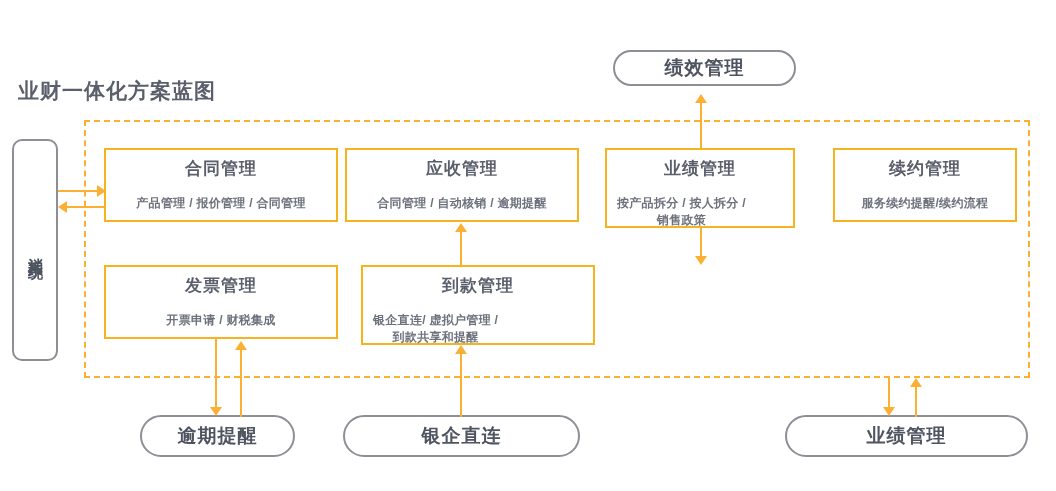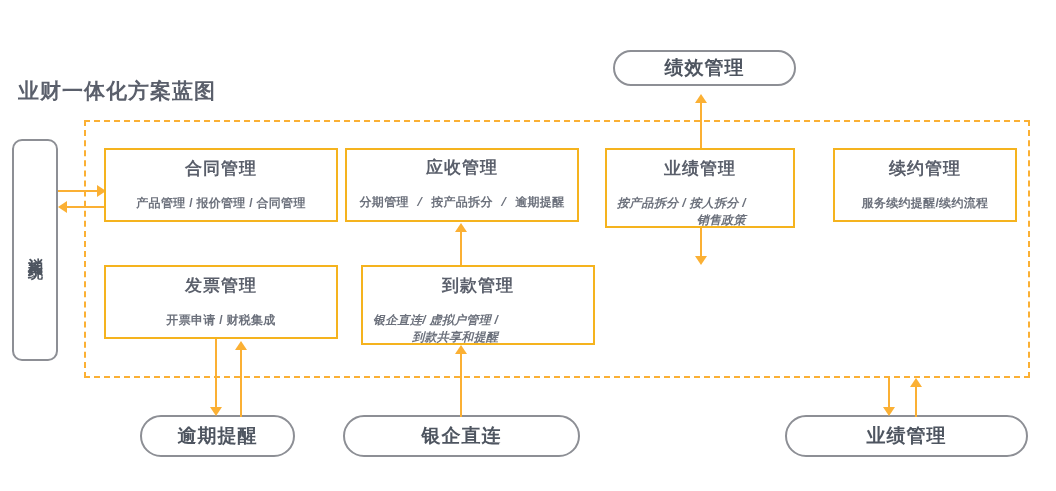--- a/index.html
+++ b/index.html
@@ -94,21 +94,21 @@
   }
   .card .c-sub{
     margin-top:15px;
     font-size:12px;
     font-weight:bold;
     color:#6c717c;
     line-height:1.45;
     text-align:center;
     letter-spacing:0.3px;
   }
-  .card.left-sub .c-sub{ text-align:right; align-self:flex-start;font-style:italic; }
+  .card.left-sub .c-sub{ text-align:center; align-self:flex-start; }
 
   
   .vline{
     position:absolute;
     width:2px;
     background:#FBB034;
   }
   .hline{
     position:absolute;
     height:2px;
@@ -163,23 +163,23 @@
   <div class="arrow right" style="left:97px; top:185px;"></div>
 
   <div class="hline" style="left:67px; top:206px; width:37px;"></div>
   <div class="arrow left" style="left:58px; top:201px;"></div>
 
   <div class="card" style="left:104px; top:148px; width:234px; height:74px;">
     <div class="c-title">合同管理</div>
     <div class="c-sub">产品管理 / 报价管理 / 合同管理</div>
   </div>
 
-  <div class="card" style="left:345px; top:148px; width:234px; height:74px;font-family:Liberation Mono, monospace;">
+  <div class="card" style="left:345px; top:148px; width:234px; height:74px;">
     <div class="c-title">应收管理</div>
-    <div class="c-sub">分期管理 / 按产品拆分 / 逾期提醒</div>
+    <div class="c-sub">合同管理 / 自动核销 / 逾期提醒</div>
   </div>
 
   <div class="card left-sub" style="left:605px; top:148px; width:190px; height:80px;">
     <div class="c-title">业绩管理</div>
     <div class="c-sub" style="white-space:pre-line;">按产品拆分 / 按人拆分 /
 销售政策</div>
   </div>
 
   <div class="card" style="left:104px; top:265px; width:234px; height:74px;">
     <div class="c-title">发票管理</div>

